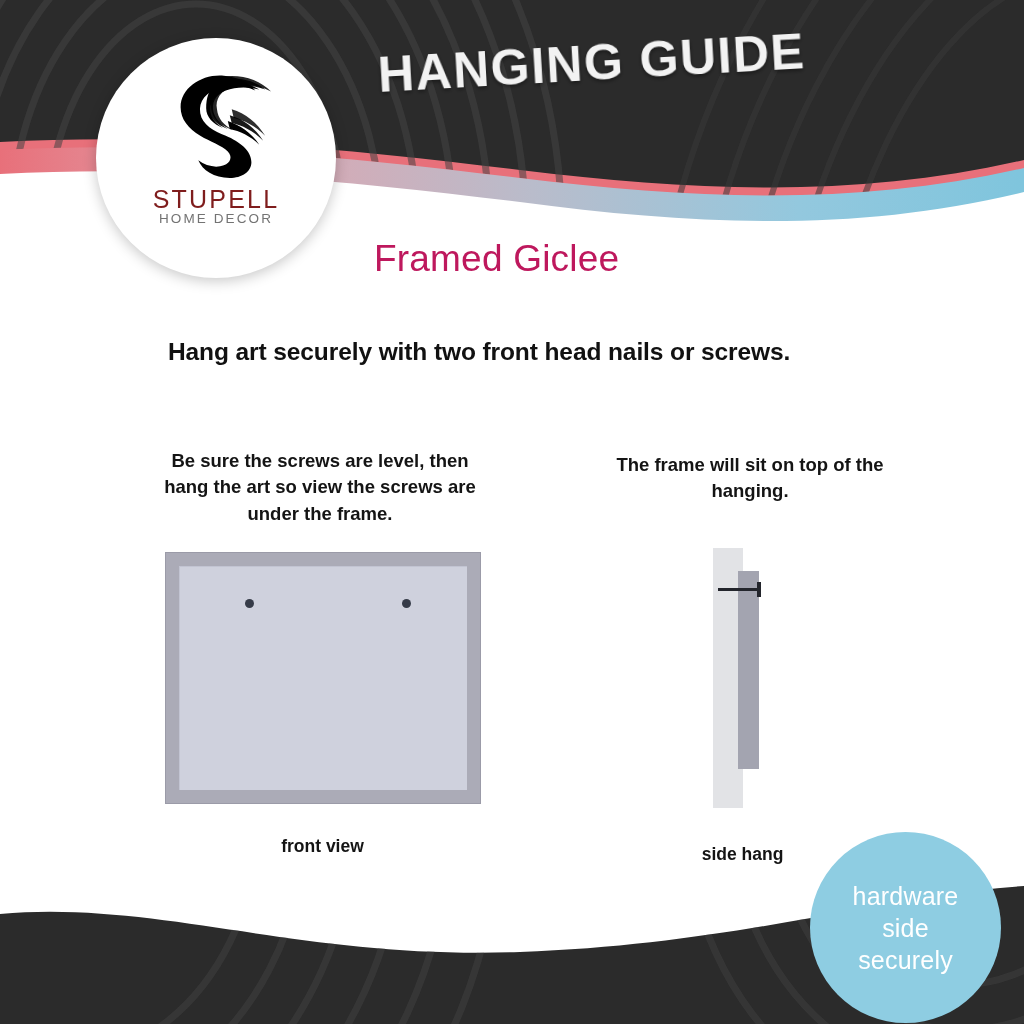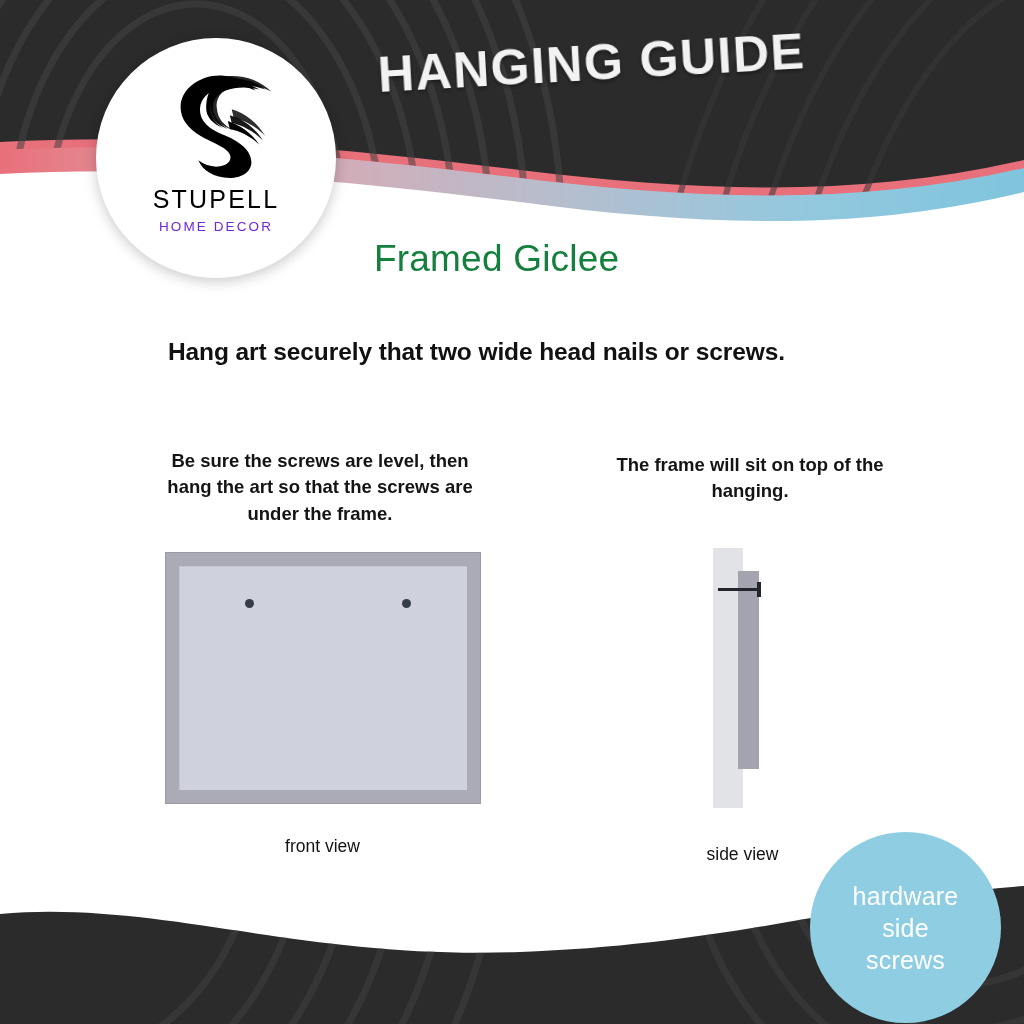--- a/index.html
+++ b/index.html
@@ -37,36 +37,35 @@
     box-shadow:0 3px 14px rgba(0,0,0,0.22);
     display:flex;
     flex-direction:column;
     align-items:center;
     justify-content:flex-start;
     padding-top:26px;
   }
   #logo-mark { width:118px; height:118px; display:block; }
   .logo-word {
     font-family:"Liberation Sans", sans-serif;
-    color:#000000;
+    color:#7f1d1d;
     text-align:center;
     line-height:1;
   }
   #logo-name {
     font-size:25px;
     letter-spacing:2.2px;
     font-weight:400;
     margin-top:5px;
   }
   #logo-sub {
     font-size:13.5px;
     letter-spacing:2.1px;
     font-weight:400;
-    margin-top:8px;
-    color:#6d28d9;
+    color:#737373;
   }
 
   
   #header-title {
     position:absolute;
     left:378px; top:46px;
     font-size:50px;
     font-weight:700;
     letter-spacing:1.5px;
     color:#f2f2f2;
@@ -75,21 +74,21 @@
     text-shadow:0 2px 4px rgba(0,0,0,0.45);
     white-space:nowrap;
   }
 
   
   #product-subtitle {
     position:absolute;
     left:374px; top:238px;
     font-size:37px;
     font-weight:400;
-    color:#15803d;
+    color:#be185d;
     letter-spacing:0.2px;
     white-space:nowrap;
   }
   #intro-line {
     position:absolute;
     left:168px; top:338px;
     width:700px;
     font-size:24.5px;
     font-weight:600;
     color:#111111;
@@ -166,21 +165,21 @@
     position:absolute;
     left:44px; top:34px;
     width:4px; height:15px;
     background:#23252c;
   }
 
   
   .view-label {
     position:absolute;
     font-size:17.5px;
-    font-weight:400;
+    font-weight:700;
     color:#141414;
     text-align:center;
   }
   #label-front { left:230px; top:836px; width:185px; }
   #label-side  { left:660px; top:844px; width:165px; }
 
   
   #hardware-badge {
     position:absolute;
     left:810px; top:832px;
@@ -290,43 +289,43 @@
         <path d="M76,46 C90,50 102,60 110,73 C100,63 88,57 78,55 Z" opacity="0.82"></path>
       </g>
     </svg>
     <div class="logo-word" id="logo-name">STUPELL</div>
     <div class="logo-word" id="logo-sub">HOME DECOR</div>
   </div>
 
   <div id="header-title">HANGING GUIDE</div>
 
   <div id="product-subtitle">Framed Giclee</div>
-  <div id="intro-line">Hang art securely that two wide head nails or screws.</div>
-
-  <div class="caption" id="caption-front">Be sure the screws are level, then hang the art so that the screws are under the frame.</div>
+  <div id="intro-line">Hang art securely with two front head nails or screws.</div>
+
+  <div class="caption" id="caption-front">Be sure the screws are level, then hang the art so view the screws are under the frame.</div>
   <div class="caption" id="caption-side">The frame will sit on top of the hanging.</div>
 
   <div id="front-view-wrap">
     <div id="front-frame">
       <div id="front-mat">
         <div class="screw-dot" id="screw-dot-left"></div>
         <div class="screw-dot" id="screw-dot-right"></div>
       </div>
     </div>
   </div>
 
   <div id="side-view-wrap">
     <div id="side-wall"></div>
     <div id="side-frame"></div>
     <div id="side-nail-shaft"></div>
     <div id="side-nail-head"></div>
   </div>
 
   <div class="view-label" id="label-front">front view</div>
-  <div class="view-label" id="label-side">side view</div>
+  <div class="view-label" id="label-side">side hang</div>
 
   <div id="hardware-badge">
     <span>hardware</span>
     <span>side</span>
-    <span>screws</span>
+    <span>securely</span>
   </div>
 
 </div>
 
 </body></html>

